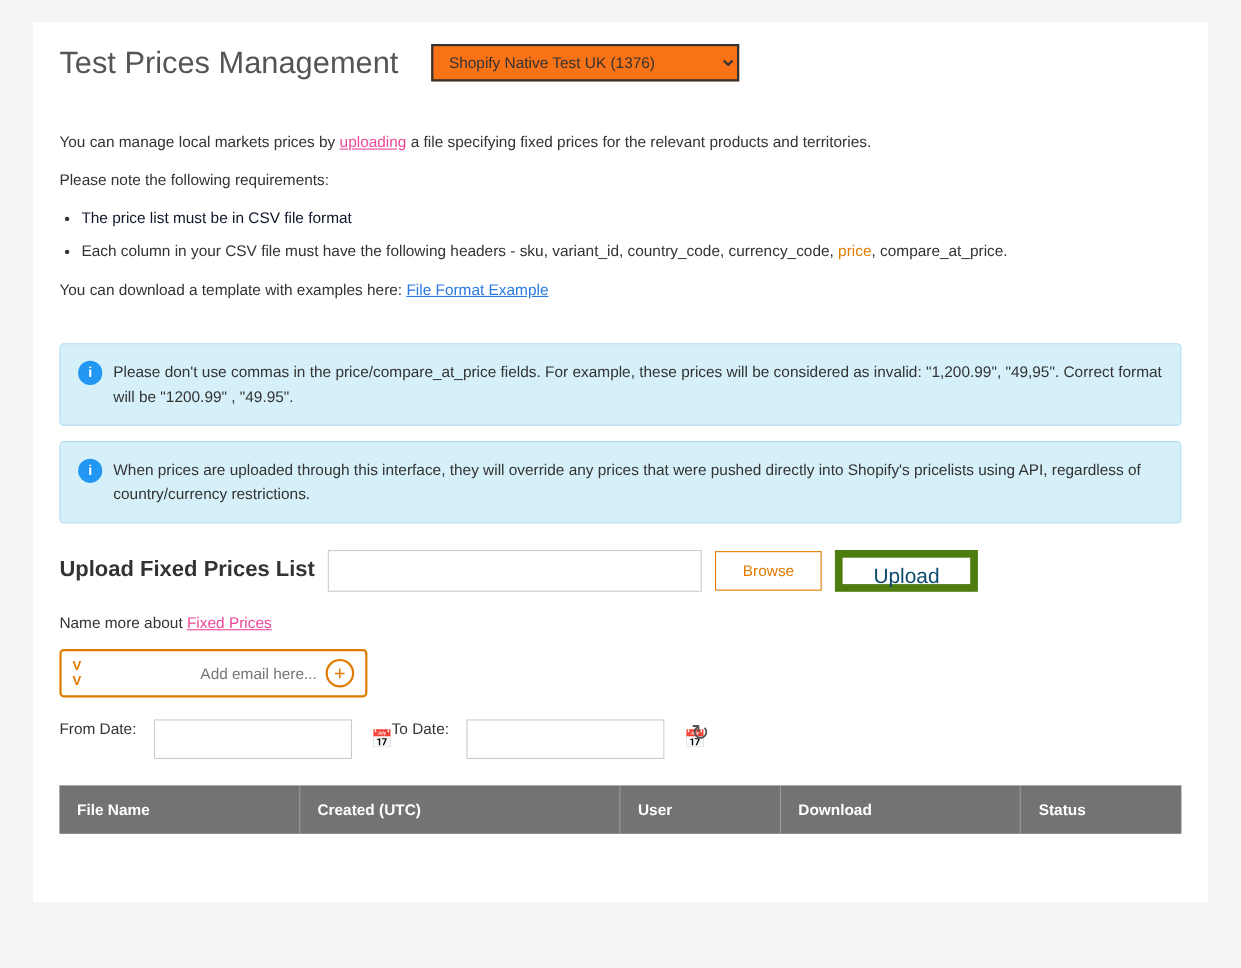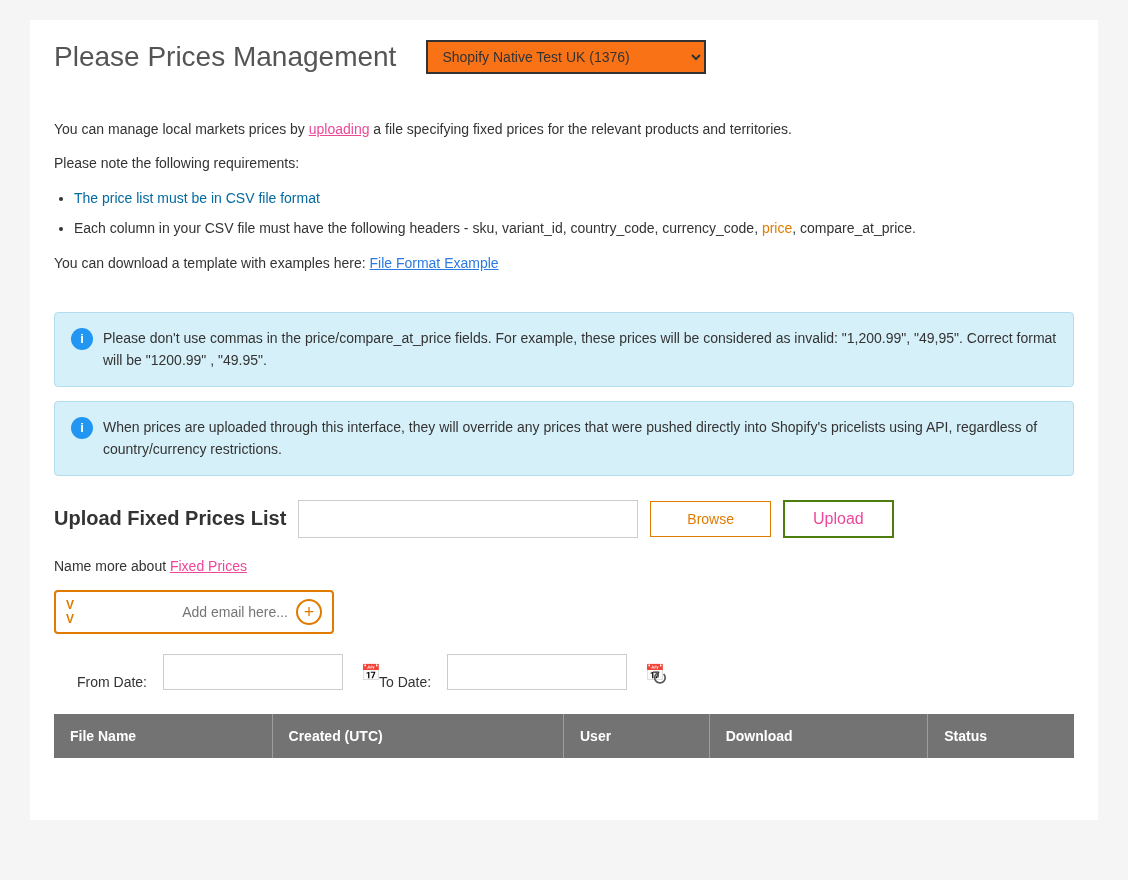--- a/index.html
+++ b/index.html
@@ -92,31 +92,31 @@
     .file-input-box {
       border: 1px solid #ccc;
       height: 38px;
       width: 340px;
       background: #fff;
     }
     .btn-browse {
       border: 1px solid #e07b00;
       background: #fff;
       color: #e07b00;
-      padding: 7px 36px;
+      padding: 7px 24px;
       font-size: 14px;
       cursor: pointer;
       height: 36px;
     }
     .btn-upload {
-      border: 2px solid #4d7c0f;
-      background: #fff;
-      color: #ec4899;
+      border: 7px solid #4d7c0f;
+      background: #fff;
+      color: #0c4a6e;
       padding: 7px 28px;
-      font-size: 16px;
+      font-size: 19px;
       cursor: pointer;
       height: 38px;
     }
     .read-more-row {
       margin-bottom: 16px;
     }
     .email-input-row {
       margin-bottom: 20px;
     }
     .email-input-wrapper {
@@ -154,24 +154,23 @@
       color: #e07b00;
       display: flex;
       align-items: center;
       justify-content: center;
       font-size: 18px;
       cursor: pointer;
       line-height: 1;
     }
     .date-row {
       display: flex;
-      align-items: flex-end;
+      align-items: flex-start;
       gap: 16px;
       margin-bottom: 24px;
-      margin-left: 23px;
     }
     .date-label {
       font-size: 14px;
       color: #333;
     }
     .date-input-wrapper {
       display: flex;
       align-items: center;
       border: 1px solid #ccc;
       background: #fff;
@@ -218,36 +217,36 @@
       padding: 20px 24px 0 24px;
       min-height: 800px;
     }
   </style>
 </head>
 <body>
 
 <div class="main-container">
 
   <div class="header-row">
-    <h1 class="page-title">Please Prices Management</h1>
+    <h1 class="page-title">Test Prices Management</h1>
     <select class="store-select">
       <option>Shopify Native Test UK (1376)</option>
     </select>
   </div>
 
   <div class="description-section">
     <p>
       You can manage local markets prices by 
       <span class="link-orange">uploading</span>
       a file specifying fixed prices for the relevant products and territories.
     </p>
     <p>Please note the following requirements:</p>
     <ul class="requirements-list">
       <li>
-        <span style="color:#0369a1;">The price list must be in CSV file format</span>
+        <span style="color:#0f172a;">The price list must be in CSV file format</span>
       </li>
       <li>
         Each column in your CSV file must have the following headers - sku, variant_id, country_code, currency_code, 
         <span style="color:#e07b00;">price</span>, compare_at_price.
       </li>
     </ul>
     <p>
       You can download a template with examples here: 
       <a class="link-blue" href="#">File Format Example</a>
     </p>

